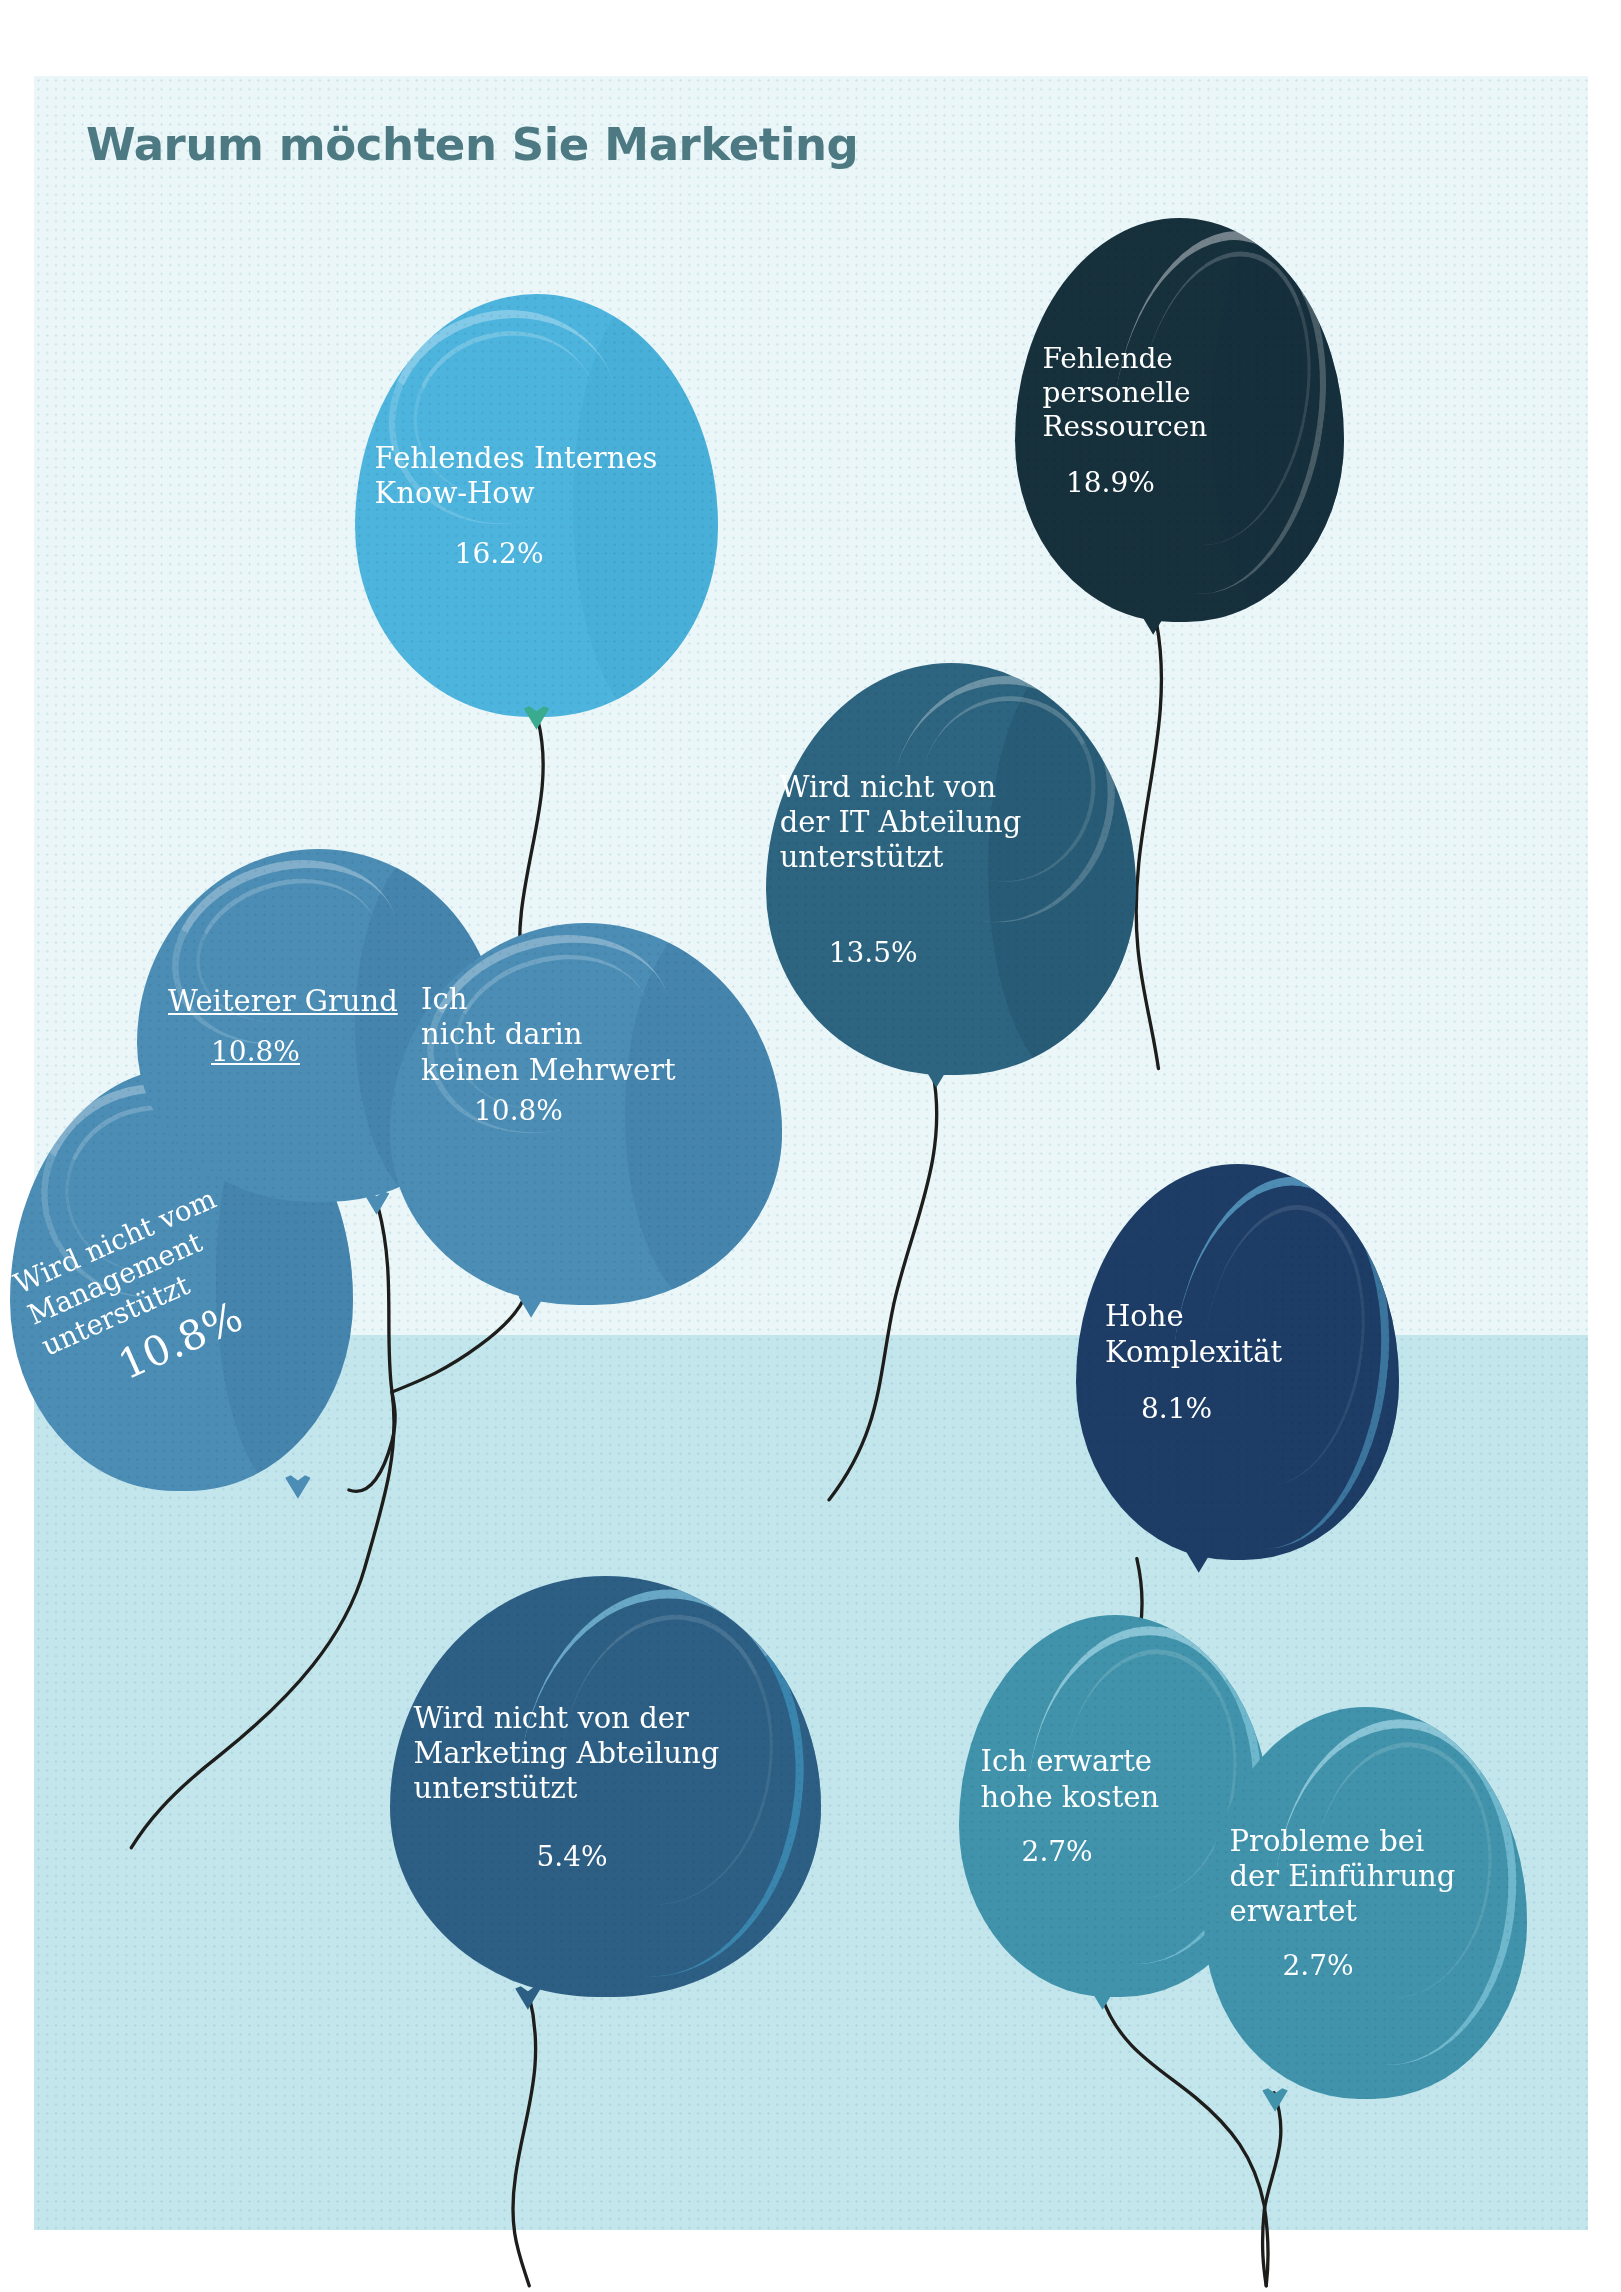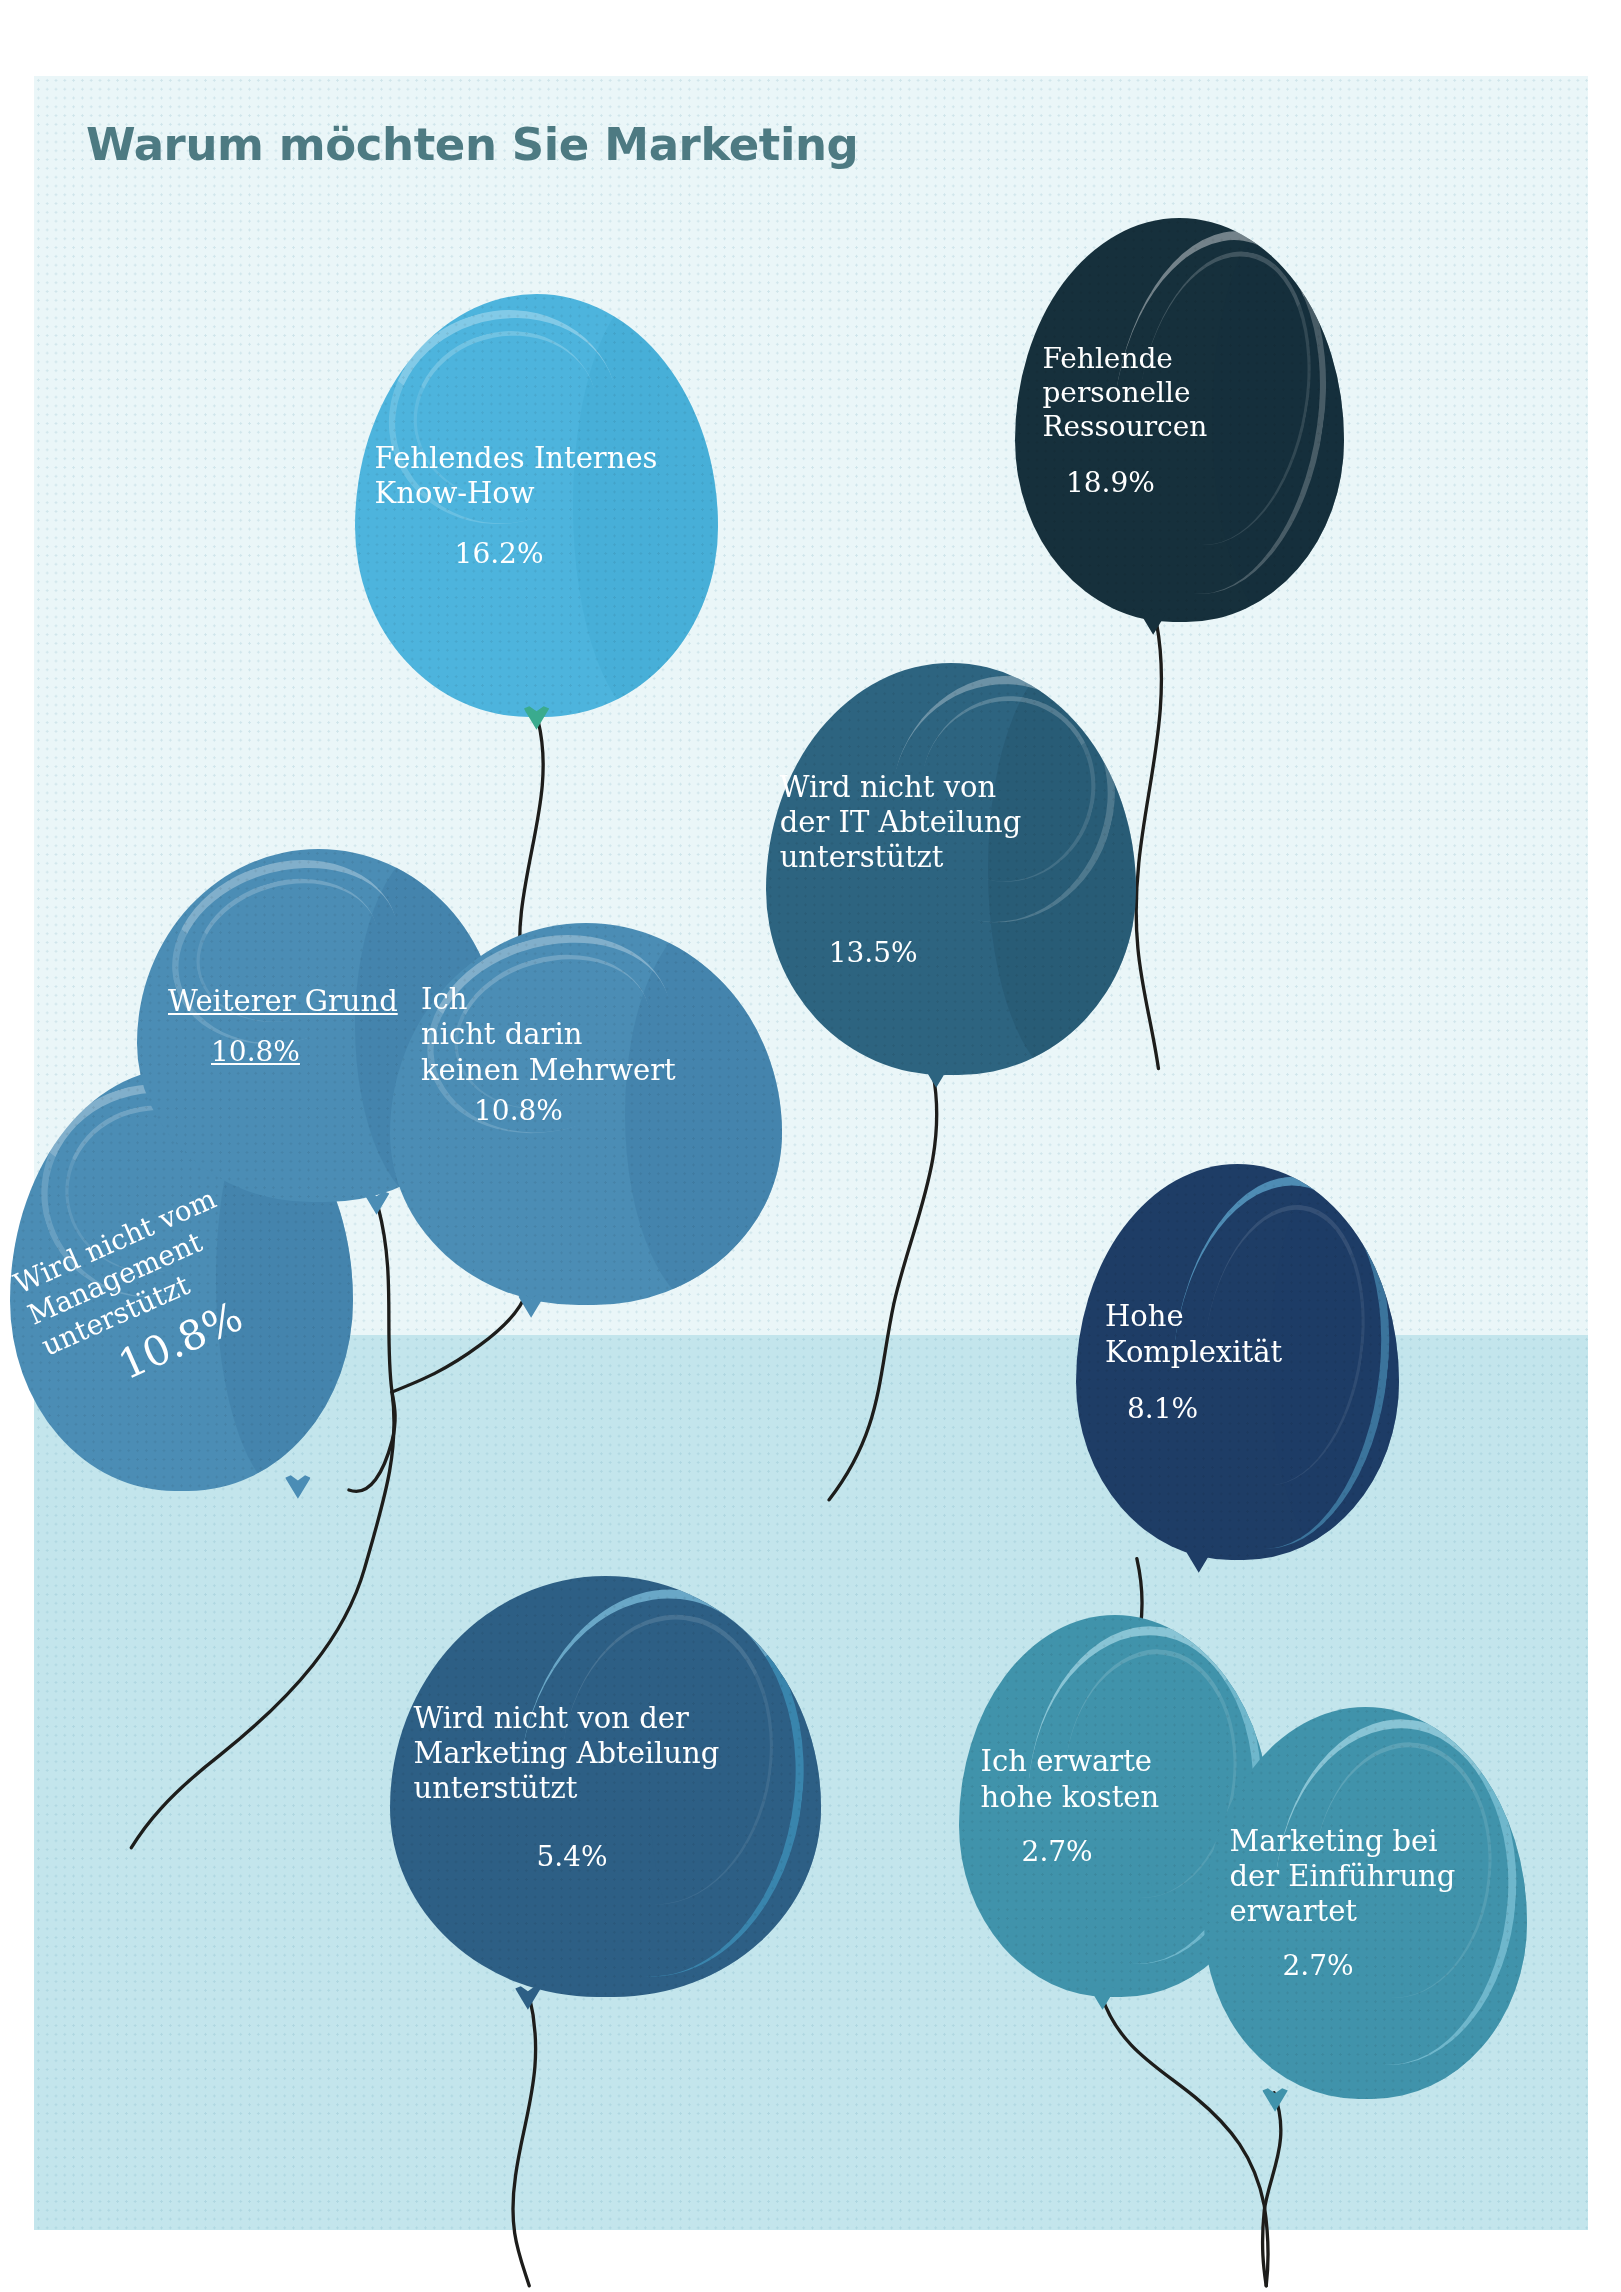--- a/index.html
+++ b/index.html
@@ -186,21 +186,21 @@
       <div class="shade" style="background:#1e3d66;"></div>
       <div class="gloss" style="border-top-color:rgba(90,160,200,.80);left:30%;top:3%;width:64%;height:92%;transform:rotate(6deg);border-left:0;border-right:8.8px solid rgba(70,135,175,.75);"></div>
       <div class="gloss2" style="left:40%;top:10%;width:48%;height:70%;transform:rotate(8deg);border-top-color:rgba(255,255,255,.10);border-left:0;border-right:3.9px solid rgba(255,255,255,.08);"></div>
     </div>
     <div class="knot" style="background:#1e3d66;left:38%;"></div>
     <div class="txt ta-left" style="padding:0 0 0 29px;justify-content:center;">
       <div class="label">
         <div>Hohe</div>
         <div>Komplexität</div>
       </div>
-      <div class="pct" style="margin-left:22px;margin-top:23.5px;">8.1%</div>
+      <div class="pct" style="margin-left:36px;margin-top:23.5px;">8.1%</div>
     </div>
   </div>
 
   <div class="balloon" style="left:390px;top:1576px;width:431px;height:421px;z-index:6;">
     <div class="body" style="background:#2d5f85;">
       <div class="shade" style="background:#2d5f85;"></div>
       <div class="gloss" style="border-top-color:rgba(120,185,215,.80);left:30%;top:3%;width:64%;height:90%;transform:rotate(6deg);border-left:0;border-right:8.8px solid rgba(60,140,180,.85);"></div>
       <div class="gloss2" style="left:40%;top:9%;width:48%;height:68%;transform:rotate(8deg);border-top-color:rgba(255,255,255,.12);border-left:0;border-right:3.9px solid rgba(255,255,255,.08);"></div>
     </div>
     <div class="knot" style="background:#2d5f85;left:32%;"></div>
@@ -232,21 +232,21 @@
 
   <div class="balloon" style="left:1204px;top:1707px;width:323px;height:392px;z-index:7;">
     <div class="body" style="background:#4093ab;">
       <div class="shade" style="background:#4093ab;"></div>
       <div class="gloss" style="border-top-color:rgba(150,205,220,.85);left:22%;top:3%;width:72%;height:86%;transform:rotate(4deg);border-left:0;border-right:8.8px solid rgba(120,190,210,.85);"></div>
       <div class="gloss2" style="left:34%;top:9%;width:54%;height:64%;transform:rotate(6deg);border-top-color:rgba(255,255,255,.14);border-left:0;border-right:3.9px solid rgba(255,255,255,.10);"></div>
     </div>
     <div class="knot" style="background:#4093ab;left:22%;"></div>
     <div class="txt ta-left" style="padding:0 0 0 25.5px;justify-content:center;">
       <div class="label">
-        <div>Marketing bei</div>
+        <div>Probleme bei</div>
         <div>der Einführung</div>
         <div>erwartet</div>
       </div>
       <div class="pct" style="margin-left:53px;margin-top:21.6px;">2.7%</div>
     </div>
   </div>
 
 </div>
 
 

